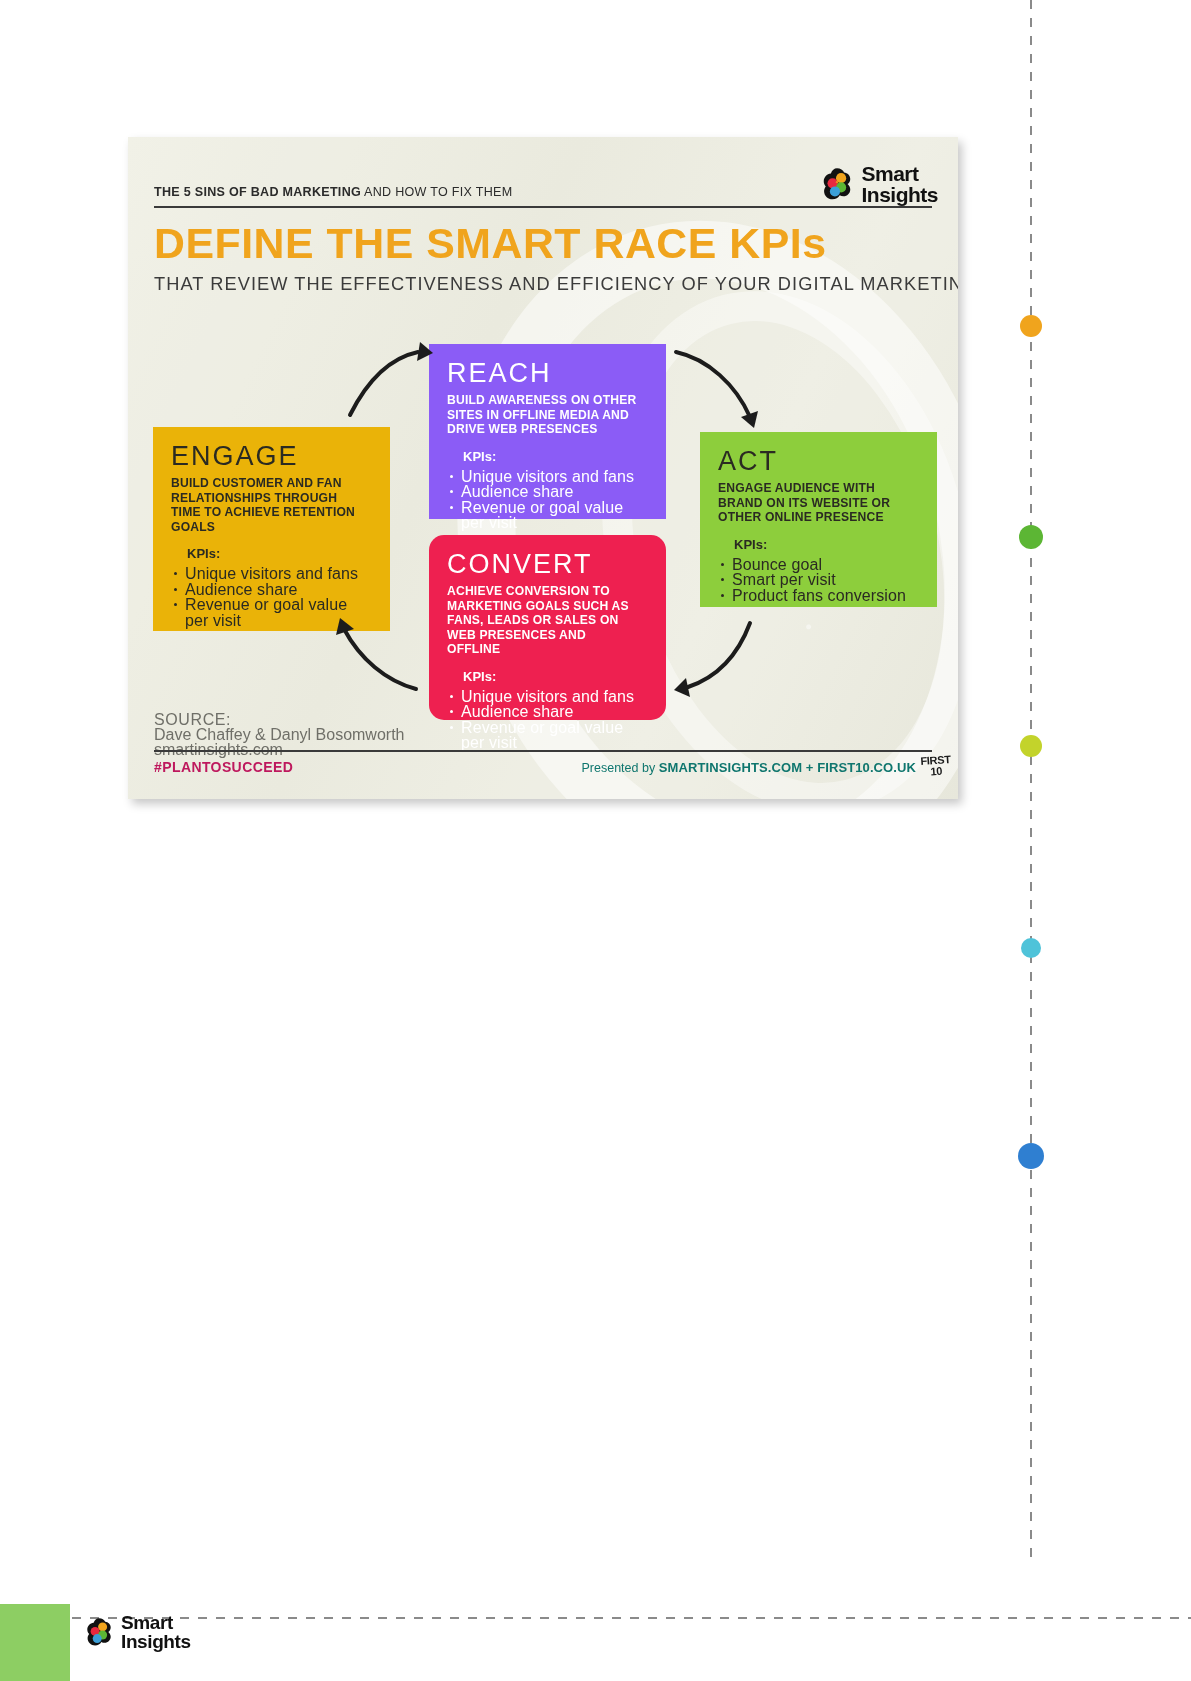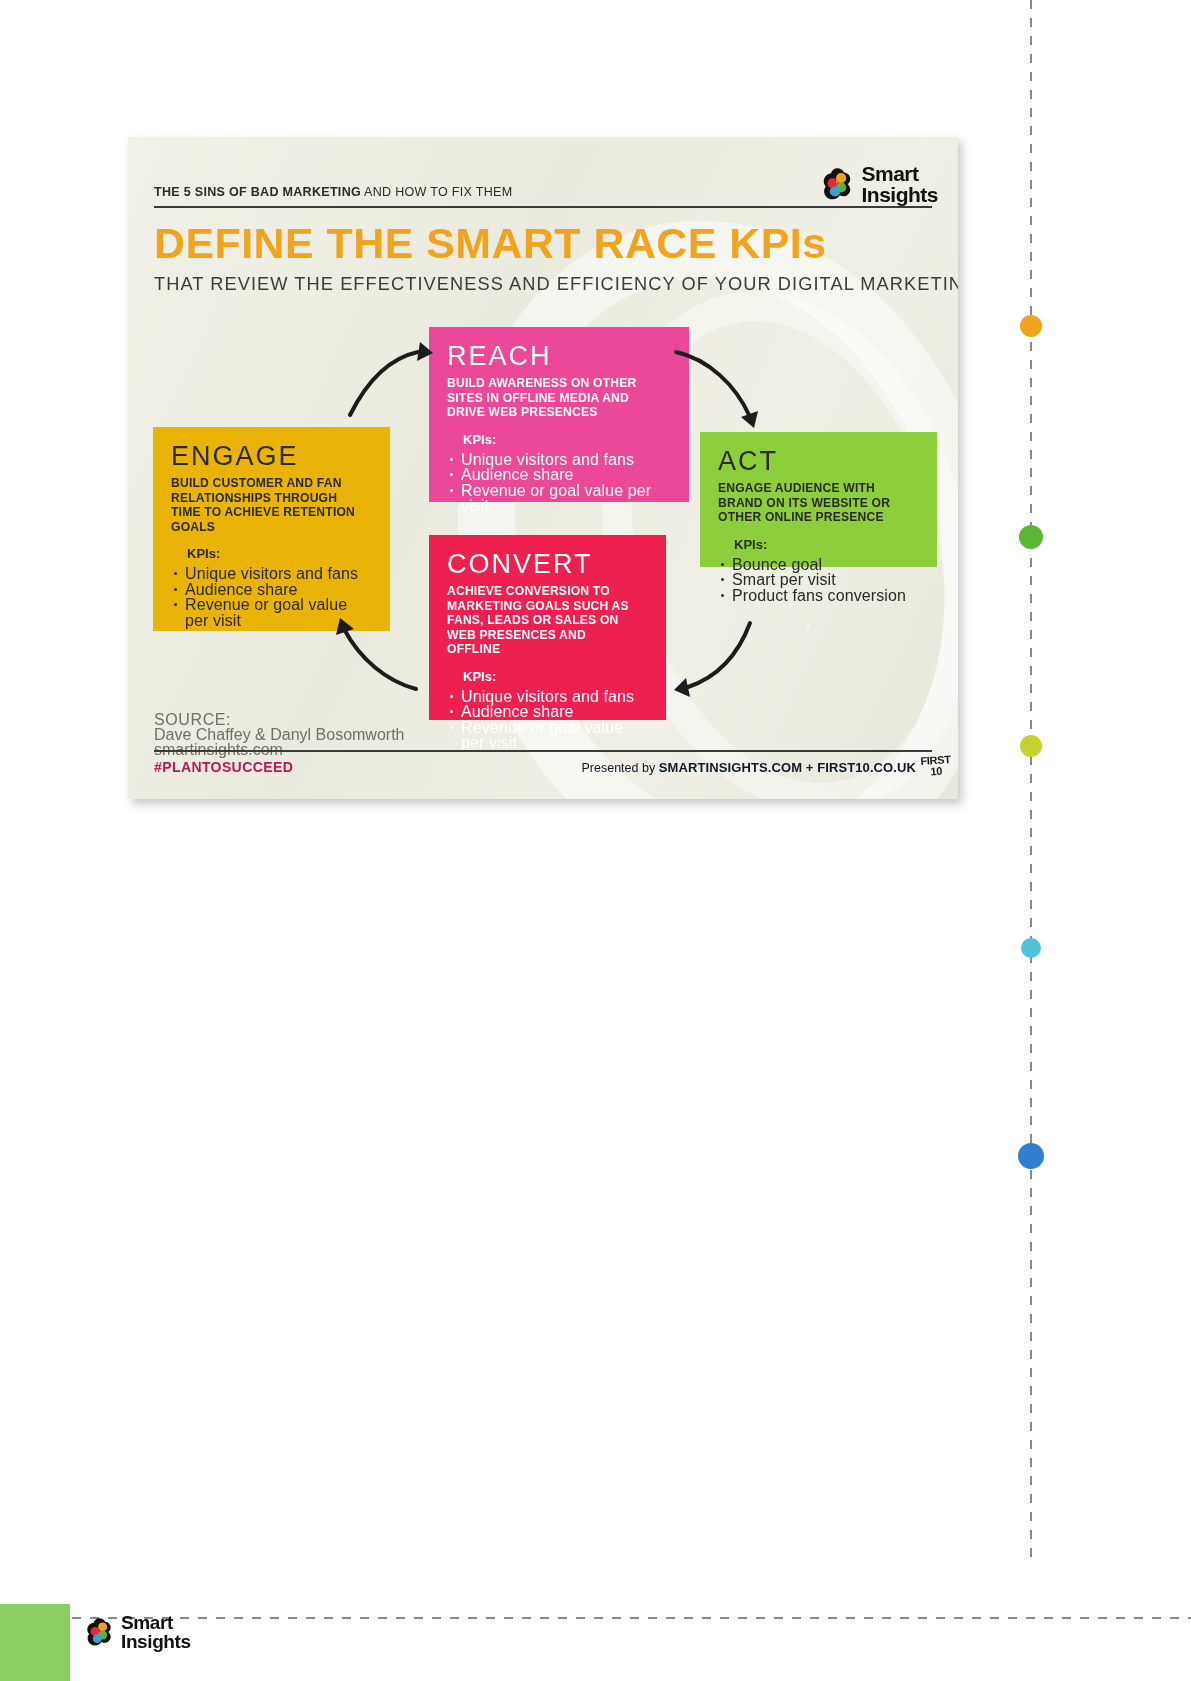--- a/index.html
+++ b/index.html
@@ -113,24 +113,24 @@
   .box ul{margin:0;padding:0 0 0 14px;list-style:none;}
   .box li{
     font-family:"Liberation Sans Narrow","Liberation Sans",sans-serif;
     font-size:16px;line-height:15.5px;position:relative;letter-spacing:.1px;
   }
   .box li:before{
     content:"";position:absolute;left:-11px;top:6px;width:3px;height:3px;border-radius:50%;
     background:currentColor;
   }
 
-  #box-reach  {left:301px;top:190px;width:260px;height:175px;background:#ec4899;color:#ffffff;}
+  #box-reach  {left:301px;top:207px;width:237px;height:175px;background:#8b5cf6;color:#ffffff;}
   #box-engage {left:25px; top:290px;width:237px;height:204px;background:#eab308;color:#2a2a22;}
-  #box-act    {left:572px;top:295px;width:237px;height:135px;background:#8dce3c;color:#2a2a22;}
-  #box-convert{left:301px;top:398px;width:237px;height:185px;background:#ee2050;color:#ffffff;}
+  #box-act    {left:572px;top:295px;width:237px;height:175px;background:#8dce3c;color:#2a2a22;}
+  #box-convert{left:301px;top:398px;width:237px;height:185px;background:#ee2050;color:#ffffff;border-radius:15px;}
 
   
   #arrows{position:absolute;left:0;top:0;width:830px;height:662px;z-index:4;pointer-events:none;}
 
   
   #source{
     position:absolute;left:26px;top:575px;
     font-family:"Liberation Sans Narrow","Liberation Sans",sans-serif;
     font-size:16px;line-height:15px;color:#6f6f68;
   }
@@ -139,21 +139,21 @@
   
   #footer-rule{position:absolute;left:26px;top:613px;width:778px;height:2px;background:#3a3a3a;}
   #hashtag{
     position:absolute;left:26px;top:622px;
     font-family:"Liberation Sans Narrow","Liberation Sans",sans-serif;
     font-weight:bold;font-size:14px;line-height:16px;color:#be185d;letter-spacing:.4px;
   }
   #presented{
     position:absolute;right:42px;top:623px;
     font-family:"Liberation Sans Narrow","Liberation Sans",sans-serif;
-    font-size:13px;line-height:15px;color:#0f172a;white-space:nowrap;
+    font-size:13px;line-height:15px;color:#0f766e;white-space:nowrap;
   }
   #presented .pb{font-size:12.5px;}
   #presented .strong{font-weight:bold;letter-spacing:.1px;}
   #first10{
     position:absolute;right:3px;top:614px;width:38px;height:32px;
     font-family:"Liberation Sans Narrow","Liberation Sans",sans-serif;
     font-weight:bold;font-size:11px;line-height:11px;color:#1b1b1b;
     text-align:center;letter-spacing:-.3px;padding-top:4px;box-sizing:border-box;
     transform:rotate(-4deg);
   }

